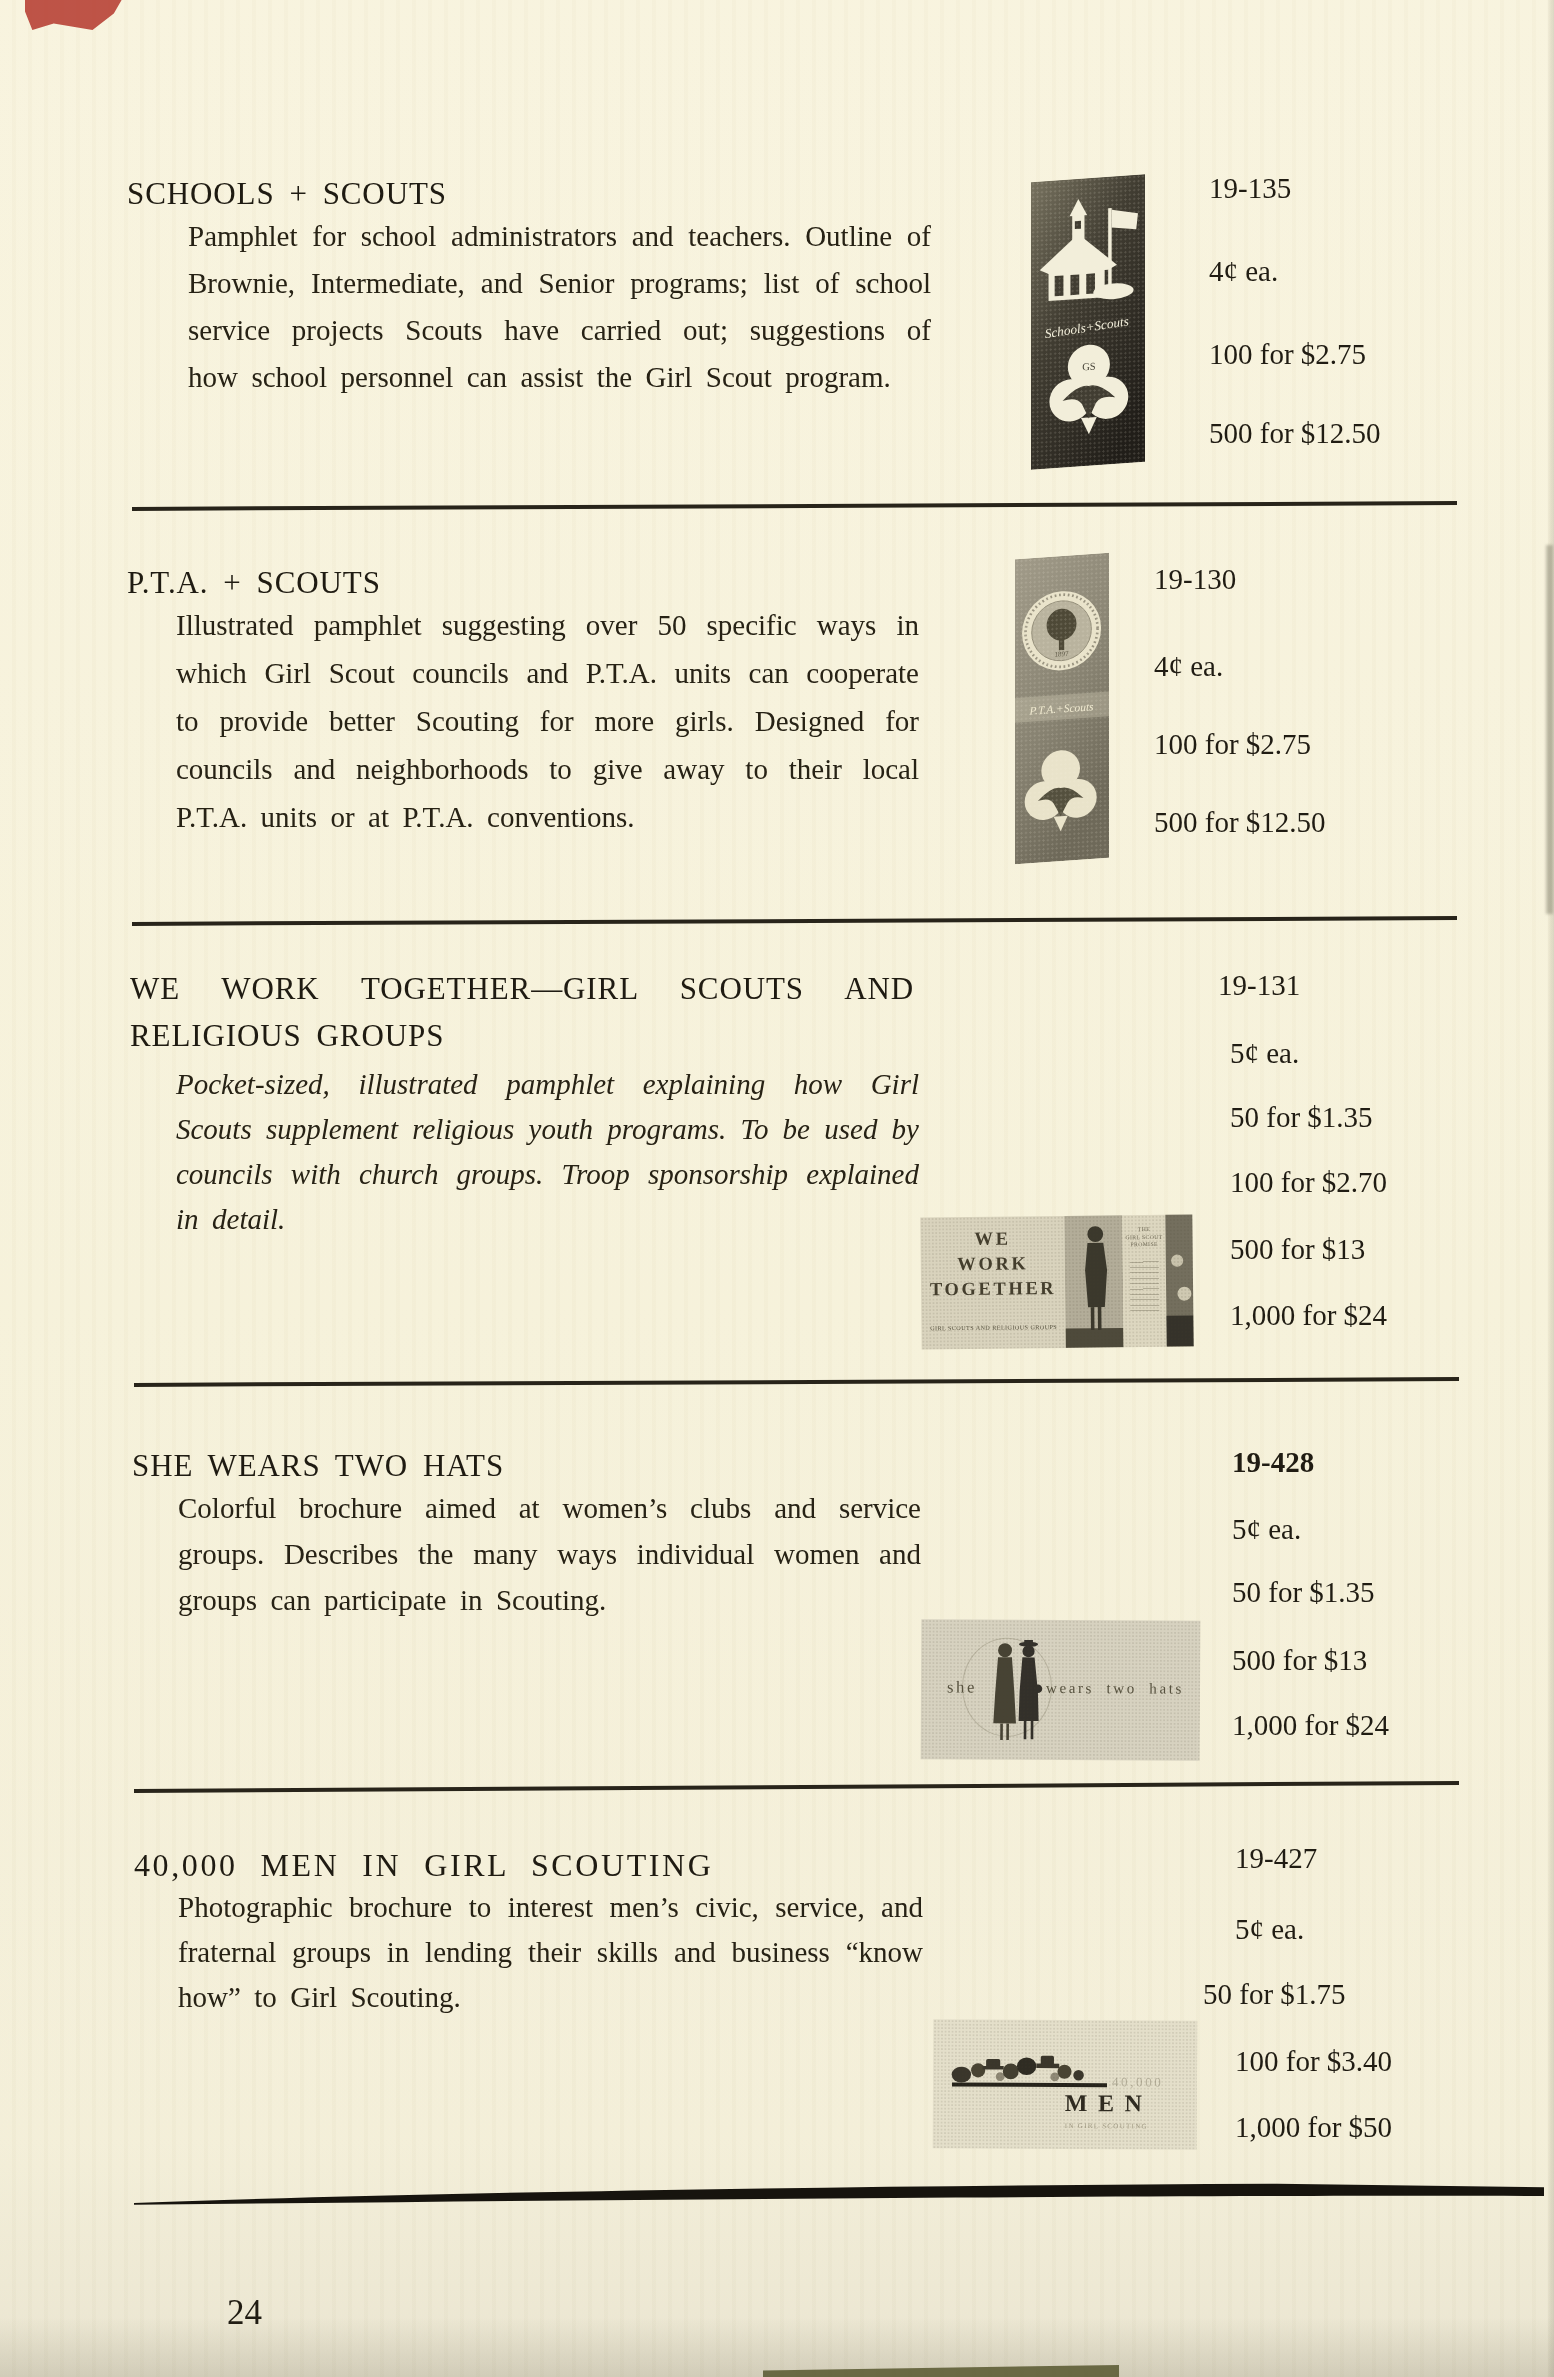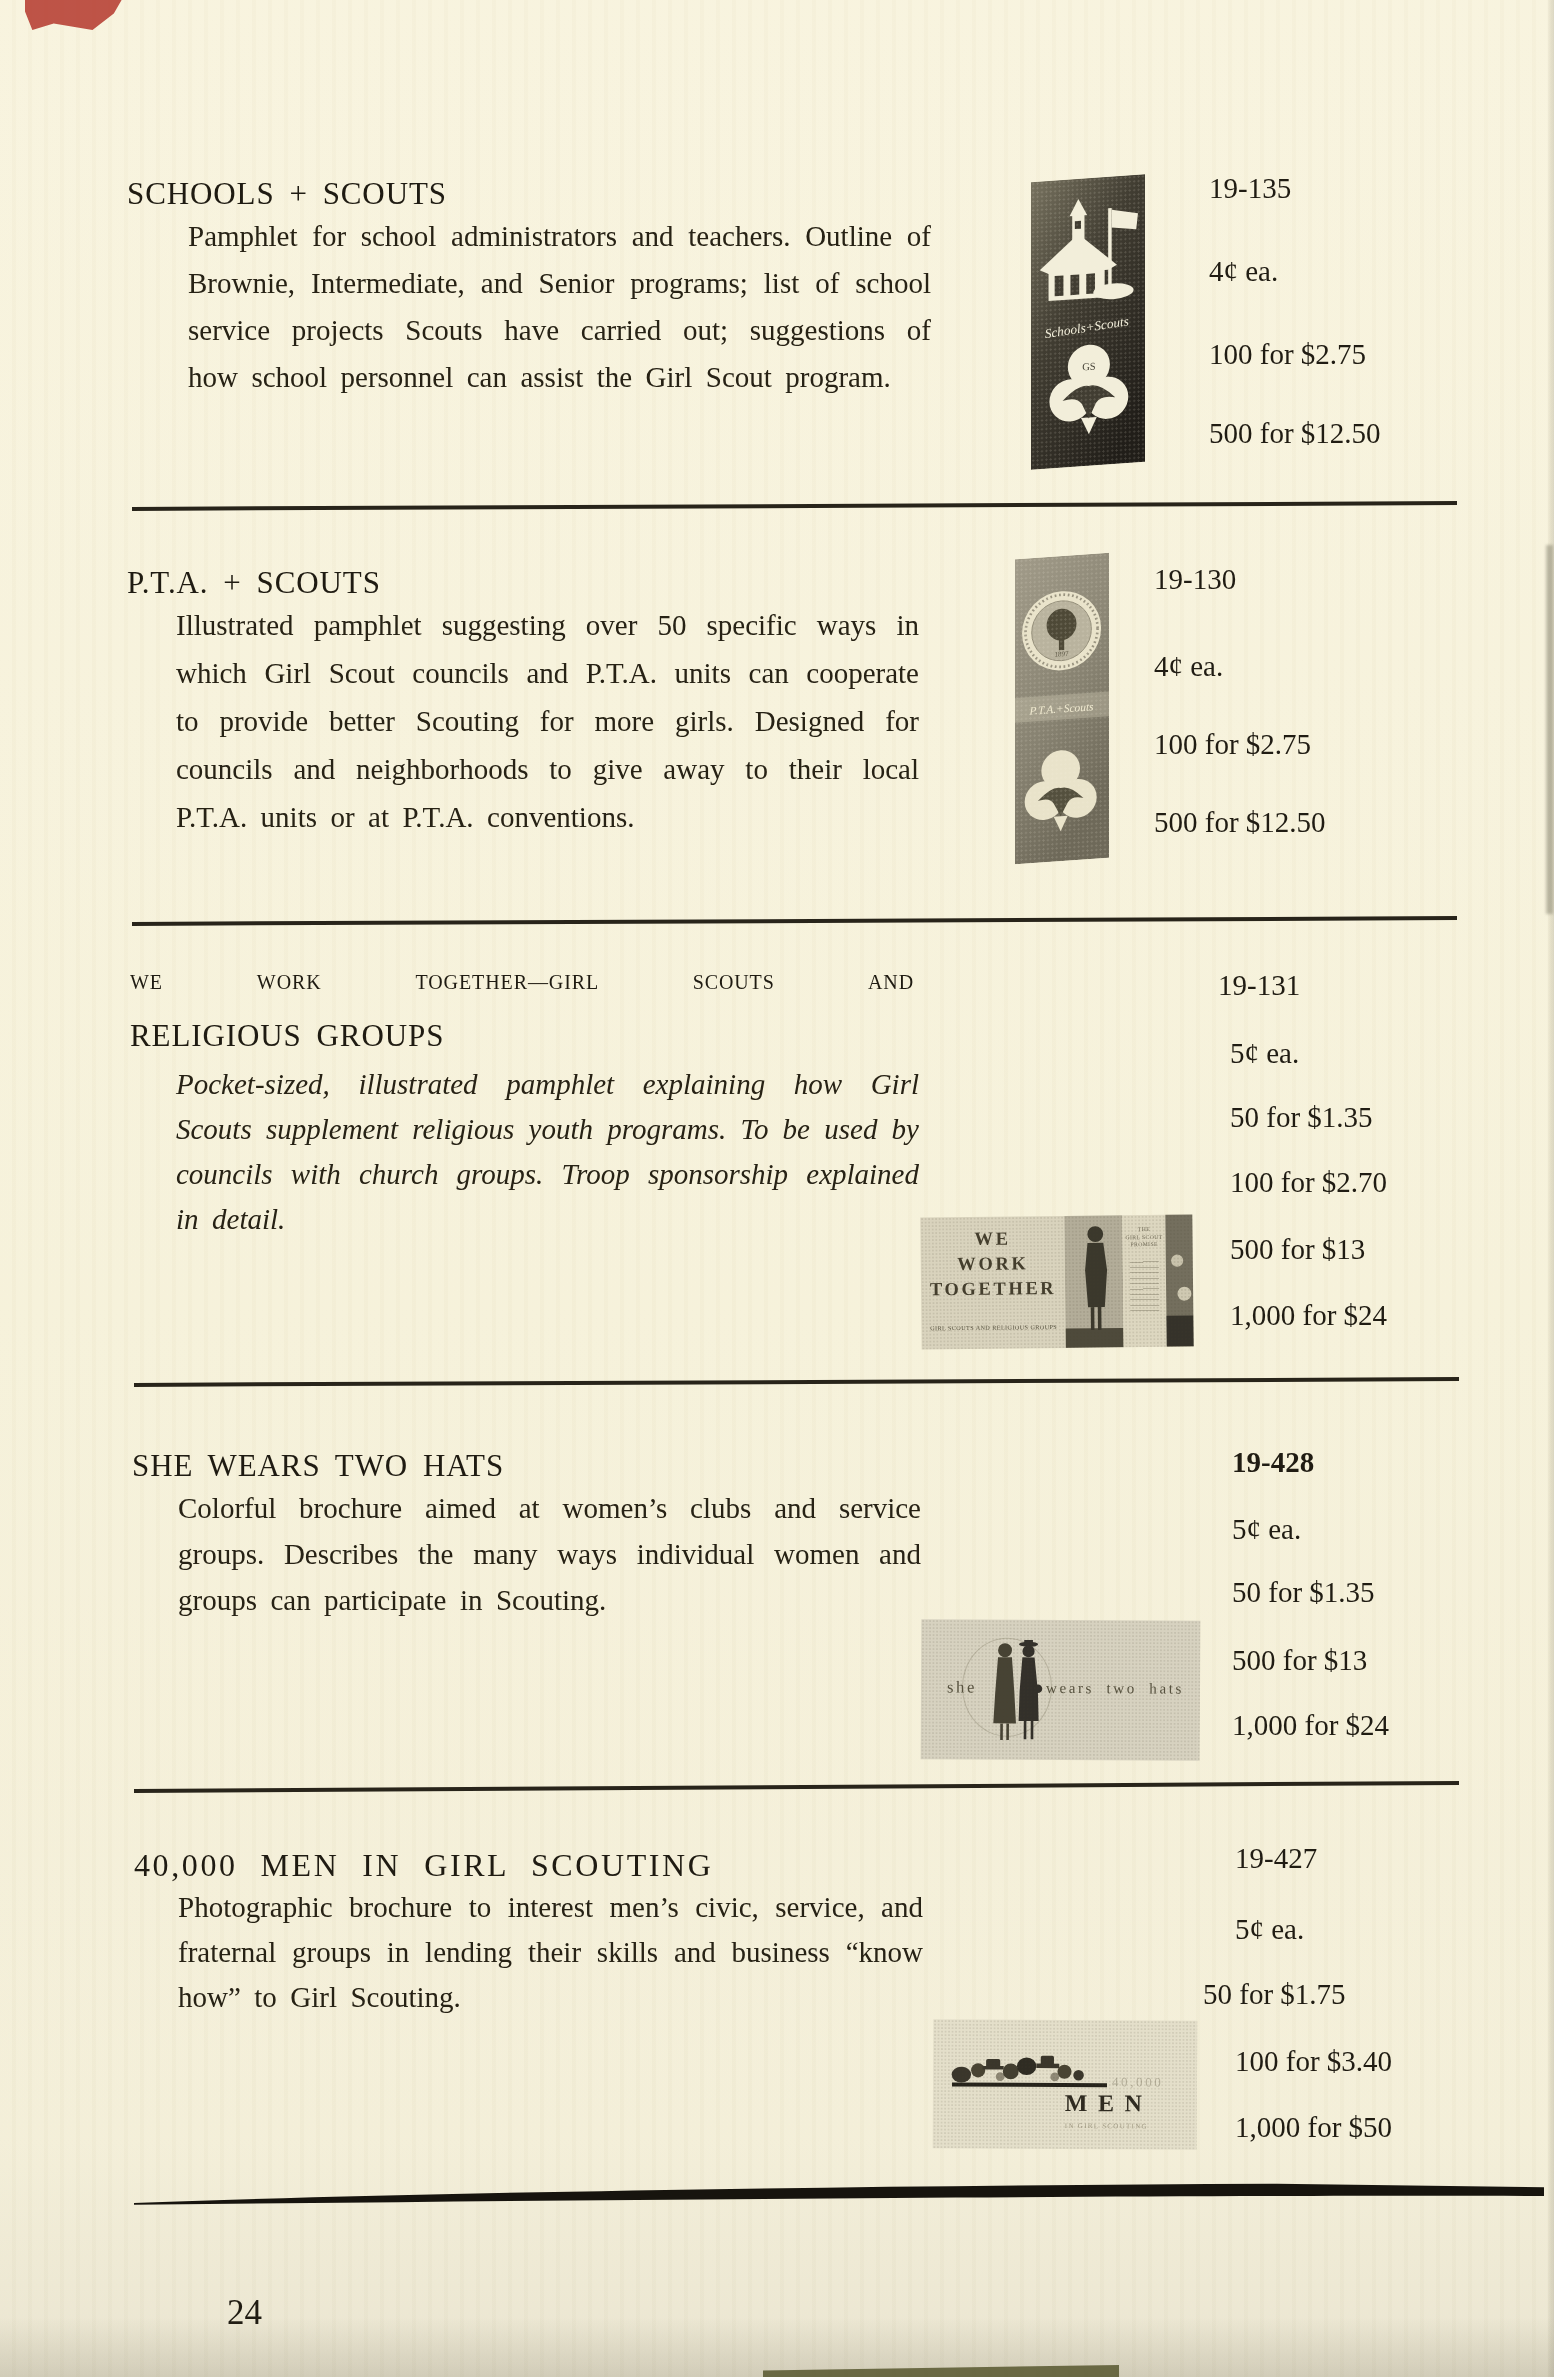--- a/index.html
+++ b/index.html
@@ -5,21 +5,21 @@
   html,body { margin:0; padding:0; background:#9a968a; }
   .page {
     position:relative; width:1555px; height:2377px; overflow:hidden;
     background: linear-gradient(180deg, #f8f3dd 0%, #f6f1d9 55%, #f3eed7 90%, #e9e4cf 100%);
     font-family:"Liberation Serif", serif; color:#221e16;
   }
   .streaks { position:absolute; inset:0; pointer-events:none;
     background: repeating-linear-gradient(90deg, rgba(255,255,255,0.05) 0 12.3px, rgba(80,70,40,0.015) 12.3px 16px); }
   .title { position:absolute; font-size:31px; letter-spacing:0.9px; word-spacing:6.2px;
     color:#1f1b12; white-space:nowrap; }
-  .title-wrap { position:absolute; font-size:20px; letter-spacing:0.9px; color:#1f1b12;
+  .title-wrap { position:absolute; font-size:31px; letter-spacing:0.9px; color:#1f1b12;
     text-align:justify; text-align-last:justify; }
   .desc { position:absolute; font-size:29px; line-height:47px; text-align:justify;
     word-spacing:6.2px; color:#272215; }
   .price { position:absolute; font-size:29px; color:#201c13; white-space:nowrap; }
   .rule { position:absolute; height:3.5px; background:#28241a; transform:rotate(-0.25deg); }
   .cover { position:absolute; }
   .halftone-l { position:absolute; inset:0; pointer-events:none;
     background-image: radial-gradient(rgba(70,64,46,0.12) 1.1px, transparent 1.1px);
     background-size:3.5px 3.5px; }
   .halftone-d { position:absolute; inset:0; pointer-events:none;

